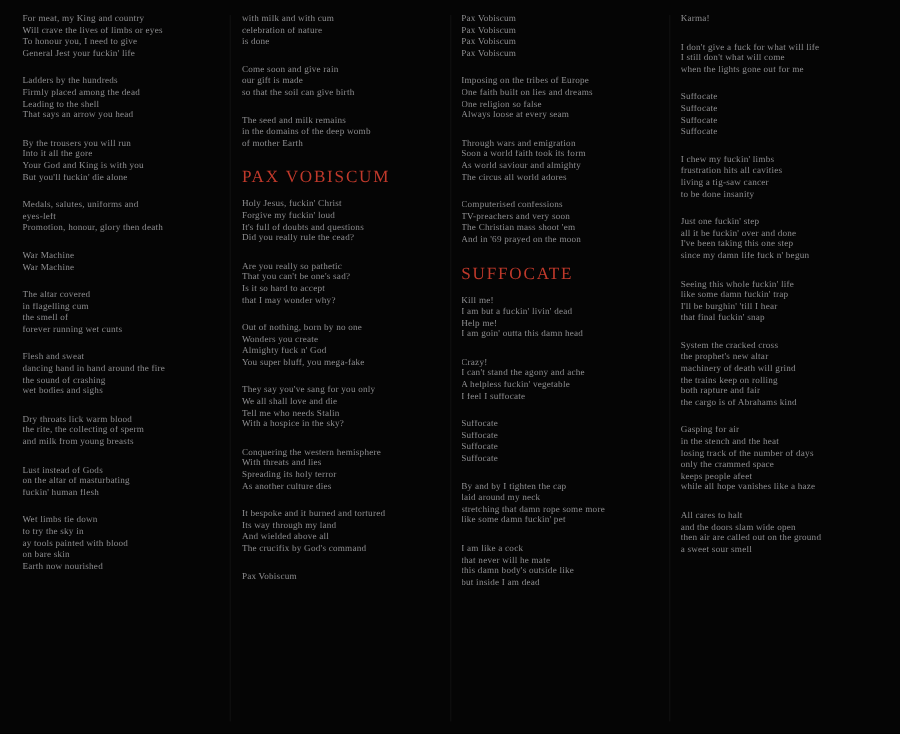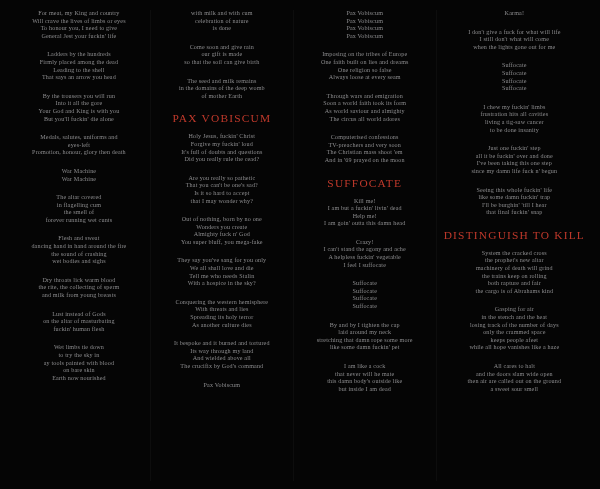--- a/index.html
+++ b/index.html
@@ -20,21 +20,20 @@
     background: #050505;
     display: flex;
     box-sizing: border-box;
     padding: 10px 8px 8px 8px;
   }
   .col {
     flex: 1 1 0;
     padding: 0 7px;
     box-sizing: border-box;
     position: relative;
-    text-align: center;
   }
   .col + .col {
     border-left: 1px solid #0d0d0d;
   }
   .lyric-block {
     margin-bottom: 11px;
   }
   .line {
     font-size: 6.1px;
     line-height: 7.6px;
@@ -262,21 +261,20 @@
       <div class="line">all it be fuckin' over and done</div>
       <div class="line">I've been taking this one step</div>
       <div class="line">since my damn life fuck n' begun</div>
     </div>
     <div class="lyric-block">
       <div class="line">Seeing this whole fuckin' life</div>
       <div class="line">like some damn fuckin' trap</div>
       <div class="line">I'll be burghin' 'till I hear</div>
       <div class="line">that final fuckin' snap</div>
     </div>
-    <div class="song-title">DISTINGUISH TO KILL</div>
     <div class="lyric-block">
       <div class="line">System the cracked cross</div>
       <div class="line">the prophet's new altar</div>
       <div class="line">machinery of death will grind</div>
       <div class="line">the trains keep on rolling</div>
       <div class="line">both rapture and fair</div>
       <div class="line">the cargo is of Abrahams kind</div>
     </div>
     <div class="lyric-block">
       <div class="line">Gasping for air</div>

